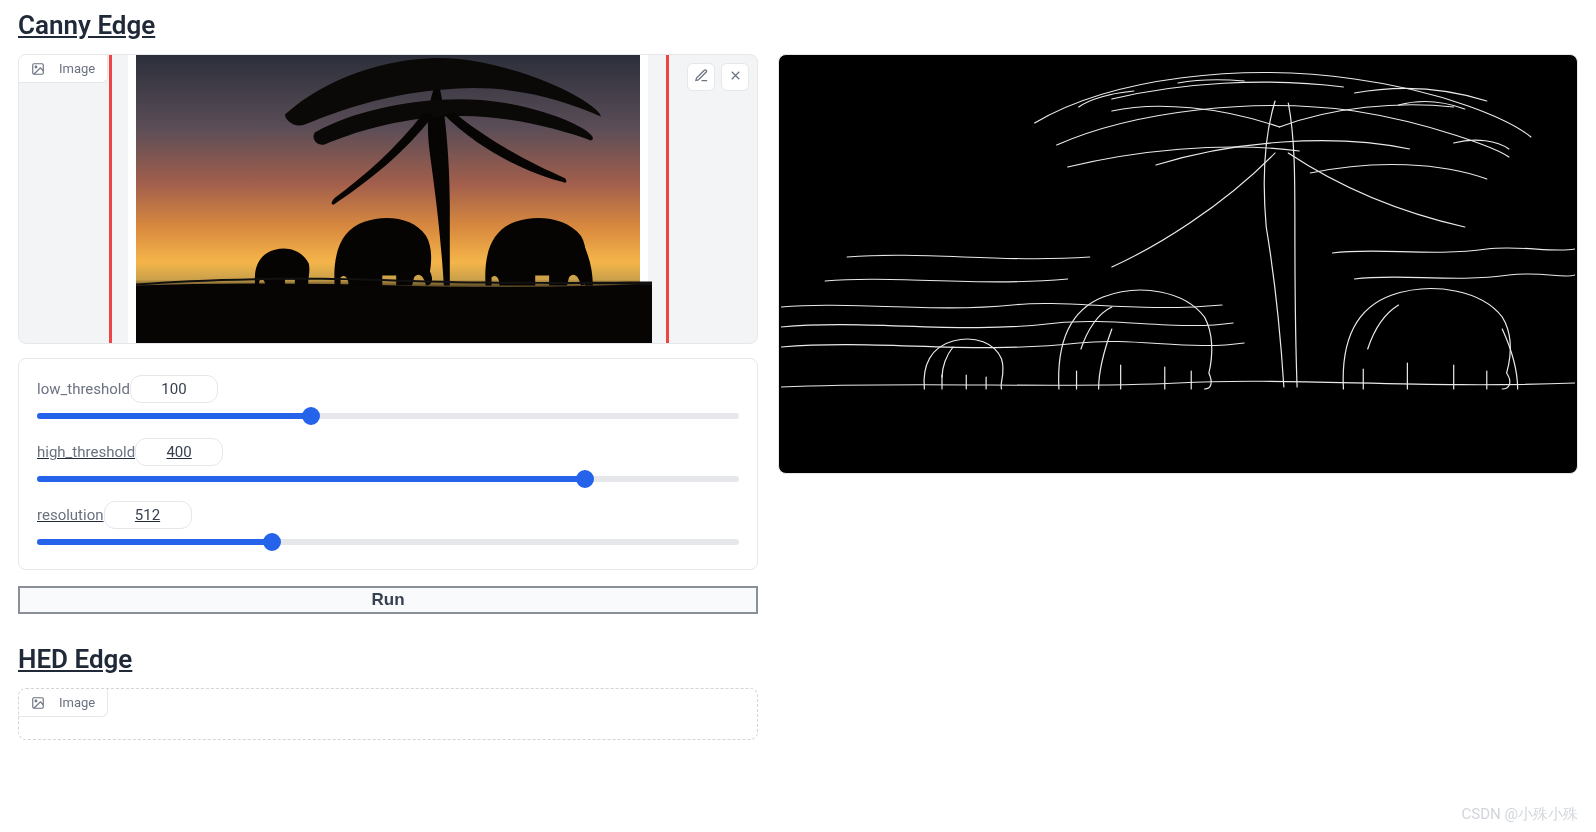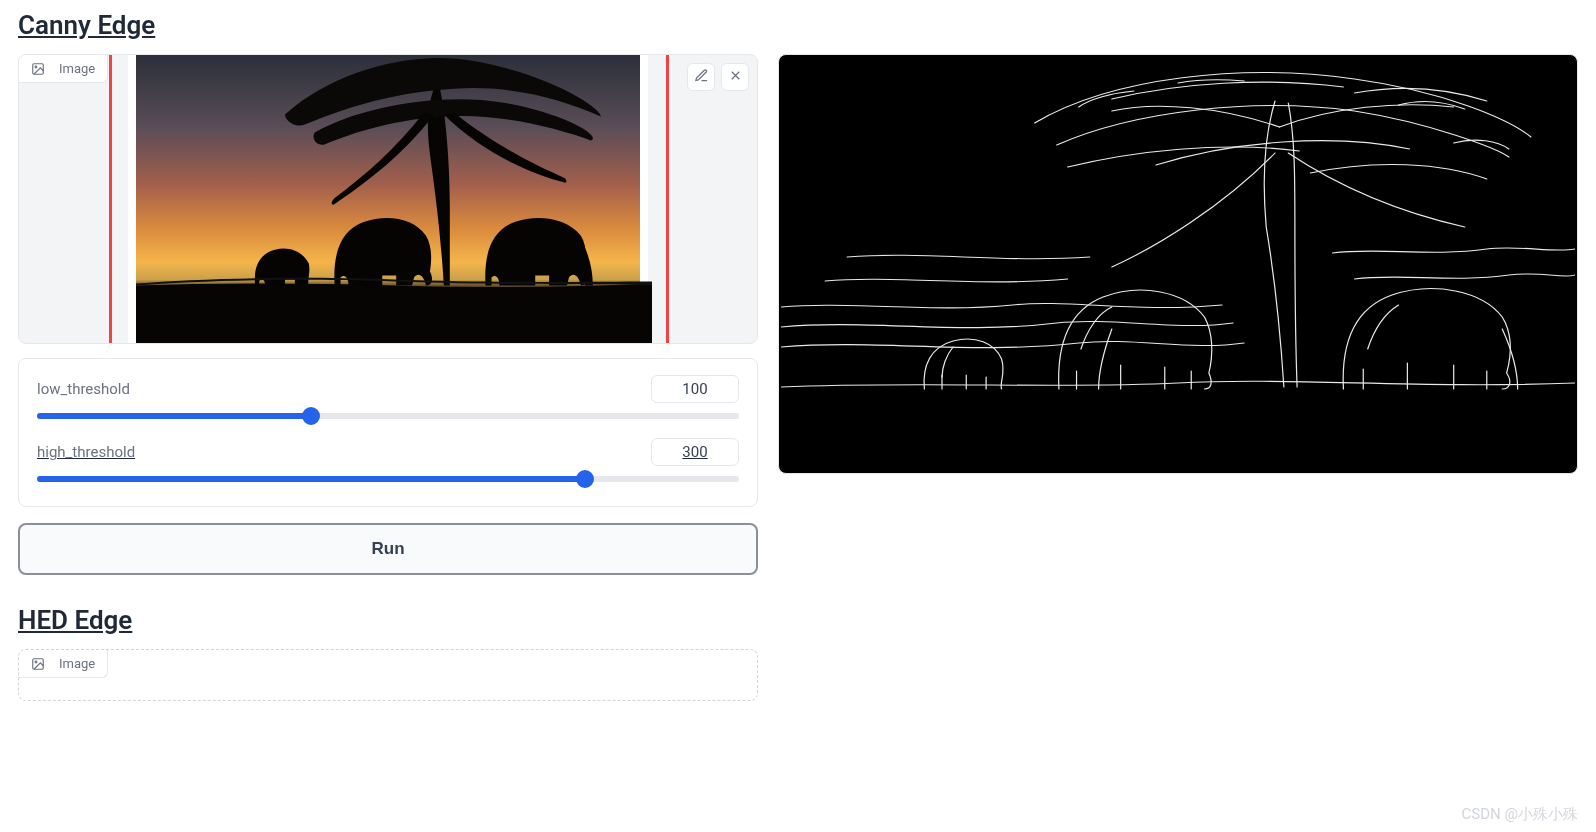--- a/index.html
+++ b/index.html
@@ -116,34 +116,33 @@
   }
   
   .sliders-panel {
     margin-top: 14px;
     padding: 8px 18px 14px 18px;
   }
   .slider-block { padding: 8px 0 10px 0; }
   .slider-block + .slider-block { border-top: 1px solid transparent; text-decoration: underline; }
   .slider-head {
     display: flex;
-    justify-content: space-between;
     align-items: center;
     margin-bottom: 10px;
   }
   .slider-label {
     font-size: 15px;
     color: #6b7280;
   }
   .slider-value {
     min-width: 88px;
     text-align: center;
     padding: 4px 10px;
     border: 1px solid #e5e7eb;
-    border-radius: 6px;
+    border-radius: 11px;
     font-size: 15px;
     color: #374151;
     background:#fff;
   }
   .slider-track {
     position: relative;
     height: 6px;
     background: #e5e7eb;
     border-radius: 3px;
   }
@@ -158,24 +157,24 @@
     top: 50%;
     width: 18px; height: 18px;
     background: #2563eb;
     border: 3px solid #2563eb;
     border-radius: 50%;
     transform: translate(-50%, -50%);
   }
   .run-btn {
     margin-top: 16px;
     width: 100%;
-    padding: 14px 0;
+    padding: 2px 0;
     background: #f9fafb;
     border: 2px solid #8b8f96;
-    border-radius: 8px;
+    border-radius: 0;
     font-size: 17px;
     font-weight: 600;
     color: #374151;
     cursor: pointer;
   }
   .hed-columns { display:flex; gap:20px; }
   .hed-image-panel {
     border: 1px dashed #d1d5db;
     border-radius: 8px;
     background: #fff;
@@ -270,28 +269,38 @@
         </div>
         <div class="slider-track">
           <div class="slider-fill" style="width:39%"></div>
           <div class="slider-thumb" style="left:39%"></div>
         </div>
       </div>
 
       <div class="slider-block">
         <div class="slider-head">
           <span class="slider-label">high_threshold</span>
-          <span class="slider-value">300</span>
+          <span class="slider-value">400</span>
         </div>
         <div class="slider-track">
           <div class="slider-fill" style="width:78%"></div>
           <div class="slider-thumb" style="left:78%"></div>
         </div>
       </div>
 
+      <div class="slider-block">
+        <div class="slider-head">
+          <span class="slider-label">resolution</span>
+          <span class="slider-value">512</span>
+        </div>
+        <div class="slider-track">
+          <div class="slider-fill" style="width:33.5%"></div>
+          <div class="slider-thumb" style="left:33.5%"></div>
+        </div>
+      </div>
     </div>
 
     <button class="run-btn">Run</button>
   </div>
 
   <div class="col-right">
     <div class="panel output-panel">
       <div class="output-canvas">
         <svg viewBox="0 0 720 414" width="100%" height="100%" preserveAspectRatio="none">
           <rect width="720" height="414" fill="#000"></rect>

